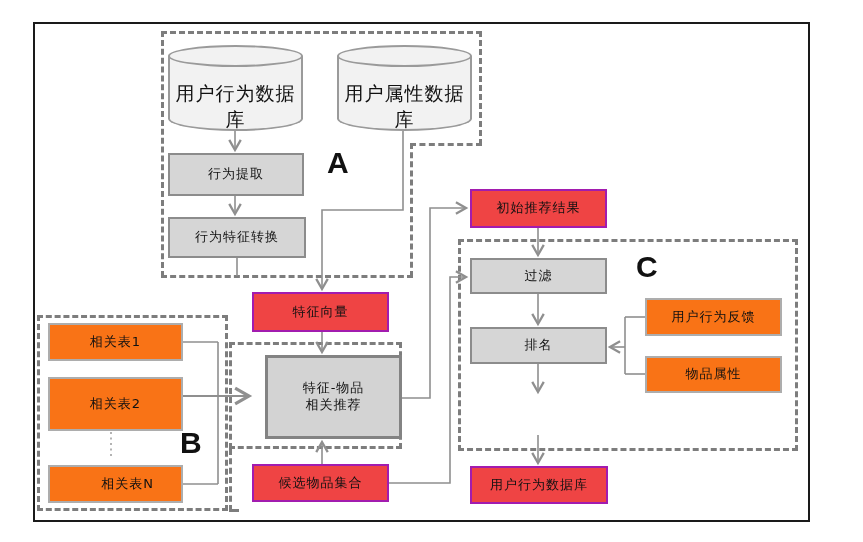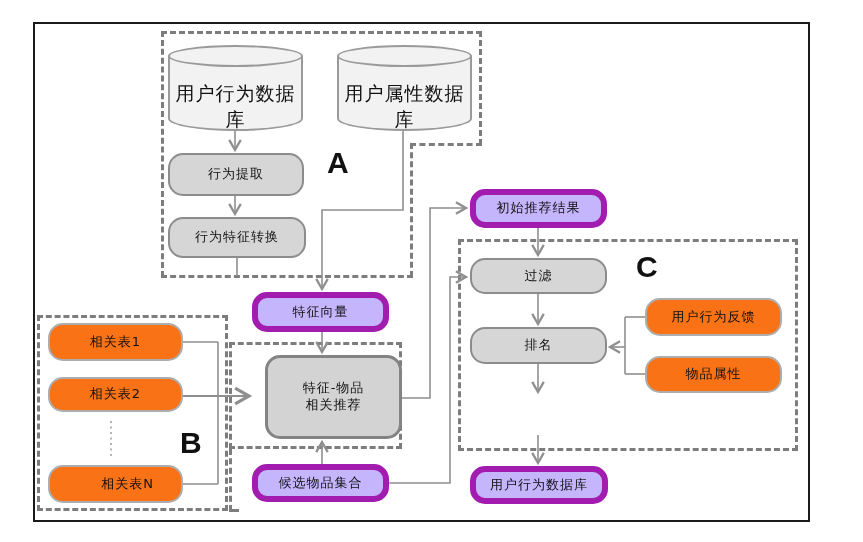--- a/index.html
+++ b/index.html
@@ -7,23 +7,23 @@
   .canvas{position:relative;width:863px;height:542px;background:#ffffff;overflow:hidden;
           font-family:"DejaVu Sans","Liberation Sans",sans-serif;color:#111;}
   .frame{position:absolute;left:33px;top:22px;width:777px;height:500px;border:2px solid #1a1a1a;}
   
   .dash-rect{position:absolute;border:3px dashed #7d7d7d;}
   .dseg{position:absolute;}
   .dseg.h{border-top:3px dashed #7d7d7d;height:0;}
   .dseg.v{border-left:3px dashed #7d7d7d;width:0;}
   
   .box{position:absolute;display:flex;flex-direction:column;align-items:center;justify-content:center;
-       text-align:center;font-size:13px;line-height:1.3;letter-spacing:1px;border-radius:15px;}
+       text-align:center;font-size:13px;line-height:1.3;letter-spacing:1px;}
   .tier1{background:#f97316;border:2px solid #adadad;}
-  .tier2{background:#c4b5fd;border:6px solid #a21caf;}
+  .tier2{background:#ef4444;border:2px solid #a21caf;}
   .tier3{background:#d6d6d6;border:2px solid #8c8c8c;}
   .tier4{background:#d3d3d3;border:3px solid #838383;}
   
   .cyl{position:absolute;}
   .cyl-top{position:absolute;left:0;right:0;top:0;height:22px;border:2px solid #9a9a9a;
            border-radius:50%;background:#f2f2f2;z-index:2;}
   .cyl-body{position:absolute;left:0;right:0;top:11px;bottom:0;border:2px solid #9a9a9a;border-top:none;
             border-radius:0 0 70px 70px / 0 0 13px 13px;background:#f2f2f2;z-index:1;}
   .cyl-label{position:absolute;left:0;right:0;top:36px;text-align:center;font-size:19px;
              letter-spacing:1px;z-index:3;}
@@ -101,21 +101,21 @@
     <div class="cyl-top"></div>
     <div class="cyl-label">用户属性数据库</div>
   </div>
 
   <div class="box tier3" style="left:168px;top:153px;width:136px;height:43px;">行为提取</div>
   <div class="box tier3" style="left:168px;top:217px;width:138px;height:41px;">行为特征转换</div>
   <div class="box tier2" style="left:252px;top:292px;width:137px;height:40px;">特征向量</div>
   <div class="box tier2" style="left:470px;top:189px;width:137px;height:39px;">初始推荐结果</div>
 
   <div class="box tier1" style="left:48px;top:323px;width:135px;height:38px;">相关表1</div>
-  <div class="box tier1" style="left:48px;top:377px;width:135px;height:35px;">相关表2</div>
+  <div class="box tier1" style="left:48px;top:377px;width:135px;height:54px;">相关表2</div>
   <div class="box tier1" style="left:48px;top:465px;width:135px;height:38px;padding-left:24px;">相关表N</div>
 
   <div class="box tier4" style="left:238px;top:355px;width:137px;height:84px;margin-left:27px;">
     <span>特征-物品</span>
     <span>相关推荐</span>
   </div>
 
   <div class="box tier2" style="left:252px;top:464px;width:137px;height:38px;">候选物品集合</div>
 
   <div class="box tier3" style="left:470px;top:258px;width:137px;height:36px;">过滤</div>

